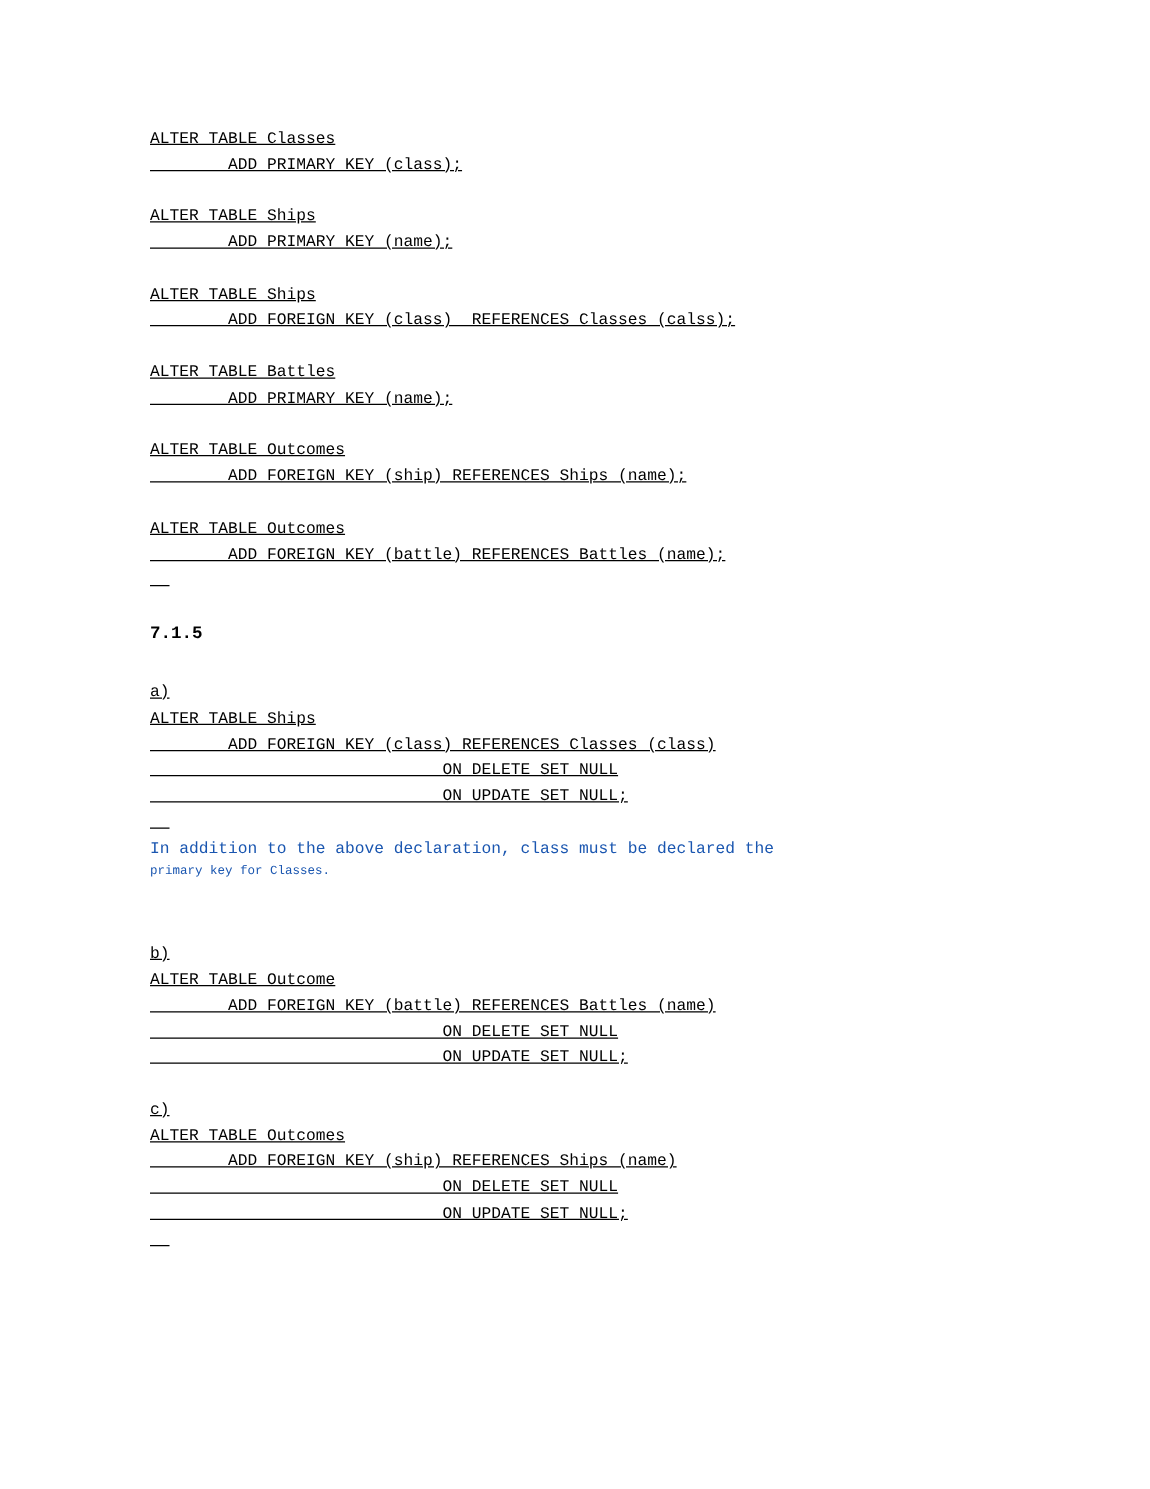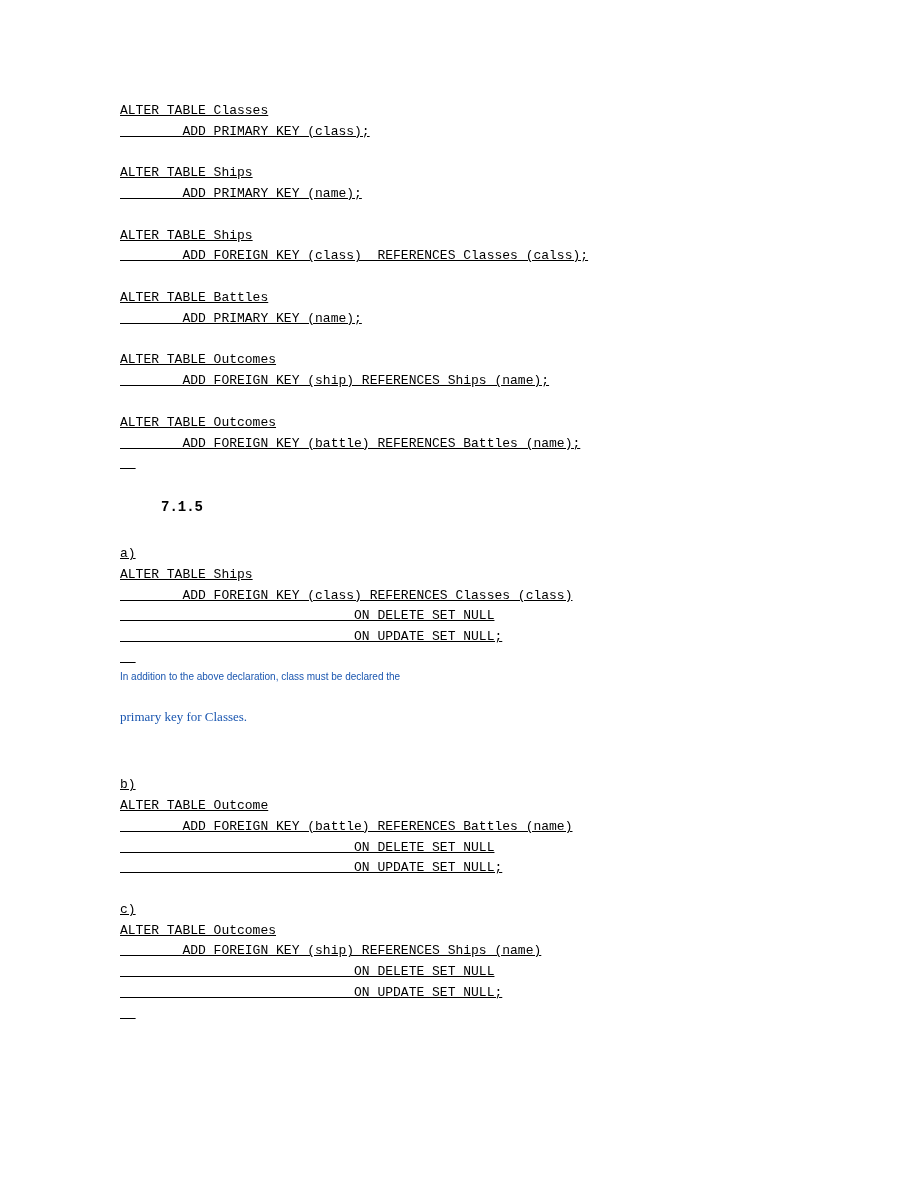--- a/index.html
+++ b/index.html
@@ -23,21 +23,20 @@
       line-height: 1.6;
       margin-bottom: 0;
       text-decoration: underline;
     }
 
     .section-heading {
       font-weight: bold;
       font-size: 14px;
       margin-top: 20px;
       margin-bottom: 10px;
-      margin-left: 41px;
     }
 
     .inline-blue {
       color: #1a56b0;
     }
   </style>
 </head>
 <body>
 
 <div>
@@ -69,22 +68,22 @@
   <div class="code-block">
 <span>a)
 ALTER TABLE Ships
         ADD FOREIGN KEY (class) REFERENCES Classes (class)
                               ON DELETE SET NULL
                               ON UPDATE SET NULL;</span>
   </div>
 
 
   <div style="margin-bottom: 6px;">
-    <span class="inline-blue" style="font-family: Liberation Sans, sans-serif; font-size: 10px; line-height: 1.6; display: block;">In addition to the above declaration, class must be declared the</span>
-    <span class="inline-blue" style="font-family: Liberation Serif, serif; font-size: 13px; line-height: 1.6; display: block; margin-top: 22px;">primary key for Classes.</span>
+    <span class="inline-blue" style="font-family: Liberation Mono, monospace; font-size: 13px; line-height: 1.6; display: block;">In addition to the above declaration, class must be declared the</span>
+    <span class="inline-blue" style="font-family: Liberation Mono, monospace; font-size: 10px; line-height: 1.6; display: block;">primary key for Classes.</span>
   </div>
 
   <div class="code-block">
 <span>
 b)
 ALTER TABLE Outcome
         ADD FOREIGN KEY (battle) REFERENCES Battles (name)
                               ON DELETE SET NULL
                               ON UPDATE SET NULL;
 

